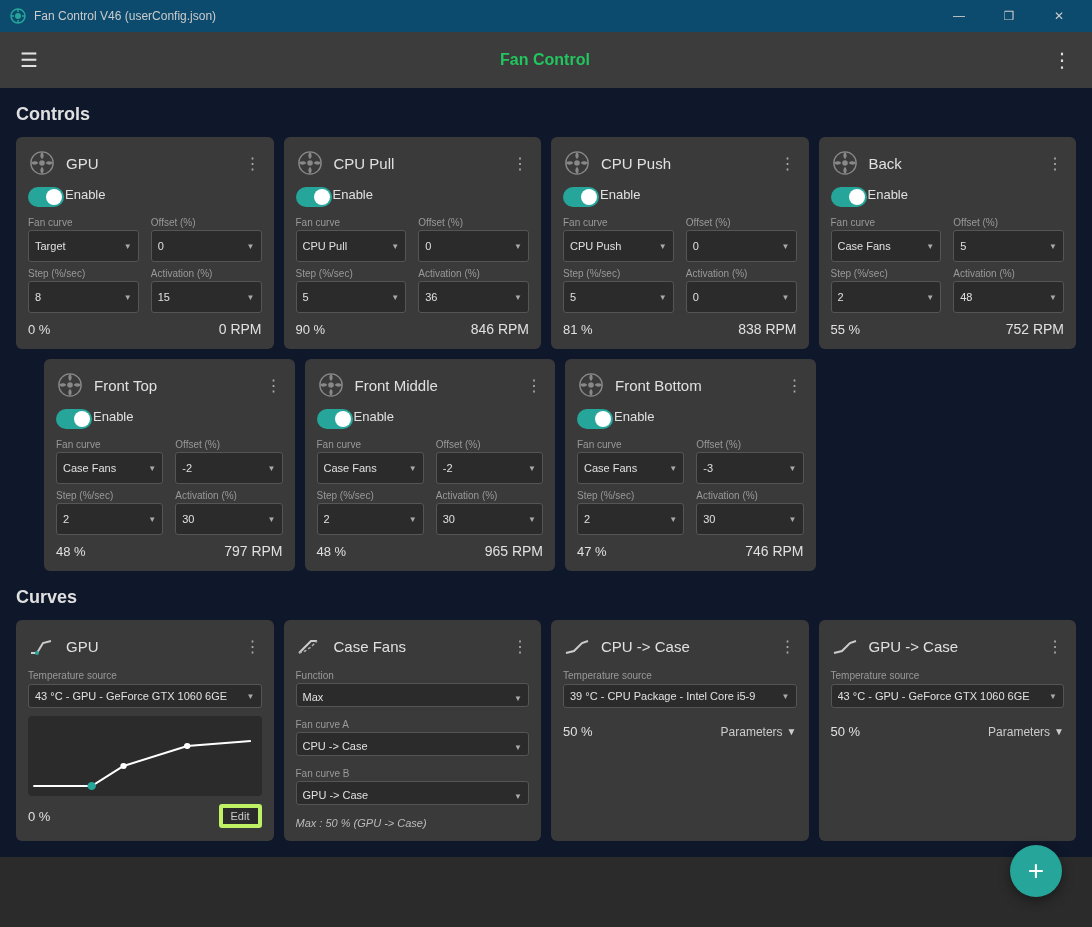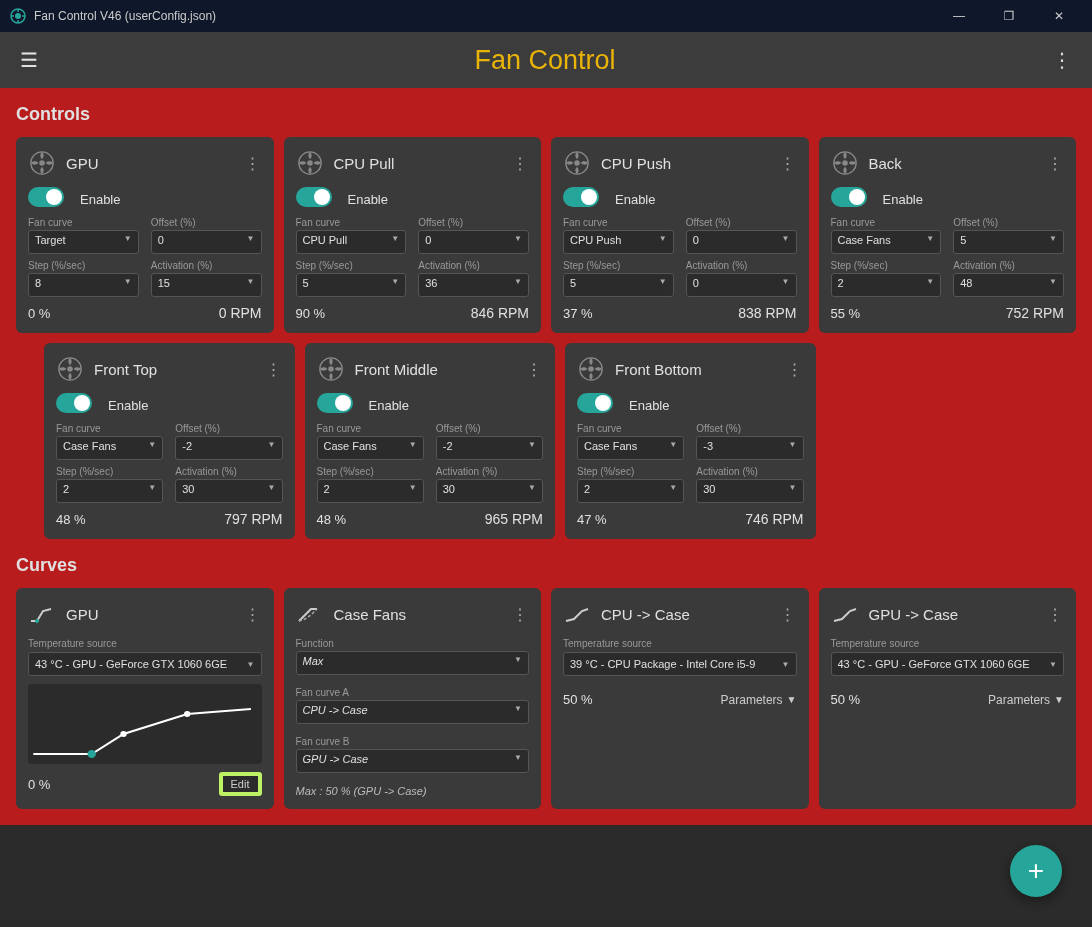--- a/index.html
+++ b/index.html
@@ -6,21 +6,21 @@
     body {
       font-family: 'Segoe UI', Arial, sans-serif;
       background: #2b2b2b;
       color: #e0e0e0;
       width: 1092px;
       min-height: 927px;
       overflow-x: hidden;
     }
     
     .title-bar {
-      background: #0f172a;
+      background: #0c4a6e;
       height: 32px;
       display: flex;
       align-items: center;
       padding: 0 10px;
       justify-content: space-between;
       user-select: none;
     }
     .title-bar-left {
       display: flex;
       align-items: center;
@@ -52,27 +52,27 @@
     
     .app-header {
       background: #3c3c3c;
       height: 56px;
       display: flex;
       align-items: center;
       justify-content: space-between;
       padding: 0 20px;
     }
     .hamburger { font-size: 20px; cursor: pointer; color: #e0e0e0; }
-    .app-title { font-size: 27px; font-weight: 400; color: #eab308; }
+    .app-title { font-size: 16px; font-weight: 700; color: #22c55e; }
     .dots-menu { font-size: 20px; cursor: pointer; color: #e0e0e0; }
 
     
     .main-content {
       padding: 16px;
-      background: #b91c1c;
+      background: #0f172a;
     }
 
     .section-title {
       font-size: 18px;
       font-weight: 600;
       color: #e0e0e0;
       margin-bottom: 12px;
     }
 
     
@@ -117,22 +117,22 @@
     .fan-icon-svg { width: 26px; height: 26px; }
     .card-title {
       font-size: 15px;
       font-weight: 500;
       color: #e0e0e0;
     }
     .card-menu { color: #aaa; cursor: pointer; font-size: 16px; letter-spacing: 1px; }
 
     .enable-row {
       display: flex;
-      align-items: flex-end;
-      gap: 16px;
+      align-items: flex-start;
+      gap: 1px;
       margin-bottom: 10px;
     }
     .toggle {
       width: 36px;
       height: 20px;
       border-radius: 10px;
       background: #26a69a;
       position: relative;
       cursor: pointer;
     }
@@ -157,23 +157,24 @@
     .field-group { display: flex; flex-direction: column; }
     .field-label { font-size: 10px; color: #999; margin-bottom: 2px; }
     .field-select {
       background: #2b2b2b;
       border: 1px solid #555;
       border-radius: 3px;
       color: #e0e0e0;
       font-size: 11px;
       padding: 3px 6px;
       display: flex;
+      align-items: center;
       justify-content: space-between;
       cursor: pointer;
-      height: 24px;
+      height: 32px;
     }
     .field-select span { overflow: hidden; text-overflow: ellipsis; white-space: nowrap; max-width: 90%; }
     .chevron { font-size: 8px; color: #aaa; }
 
     .card-footer {
       display: flex;
       justify-content: space-between;
       align-items: center;
       margin-top: 8px;
       font-size: 14px;
@@ -251,26 +252,25 @@
 
     .function-label { font-size: 10px; color: #999; margin-bottom: 2px; }
     .function-select {
       background: #2b2b2b;
       border: 1px solid #555;
       border-radius: 3px;
       color: #e0e0e0;
       font-size: 11px;
       padding: 3px 6px;
       display: flex;
-      align-items: flex-start;
+      align-items: flex-end;
       justify-content: space-between;
       cursor: pointer;
       height: 24px;
       margin-bottom: 6px;
-      font-style: italic;
     }
 
     .param-row {
       display: flex;
       justify-content: space-between;
       align-items: center;
       margin-top: 8px;
       gap: 45px;
     }
     .param-btn {
@@ -505,21 +505,21 @@
       </div>
       <div class="field-group">
         <span class="field-label">Activation (%)</span>
         <div class="field-select">
           <span>0</span>
               <span class="chevron">▼</span>
         </div>
       </div>
     </div>
     <div class="card-footer">
-      <span class="percent-label">37 %</span>
+      <span class="percent-label">81 %</span>
       <span class="rpm">838 RPM</span>
     </div>
   </div>
       <div class="card">
     <div class="card-header">
       <div class="card-header-left">
         <div class="card-icon">
               <svg class="fan-icon-svg" viewBox="0 0 28 28" fill="none">
     <circle cx="14" cy="14" r="12" stroke="#888" stroke-width="1.5"></circle>
     <circle cx="14" cy="14" r="3" fill="#888"></circle>

